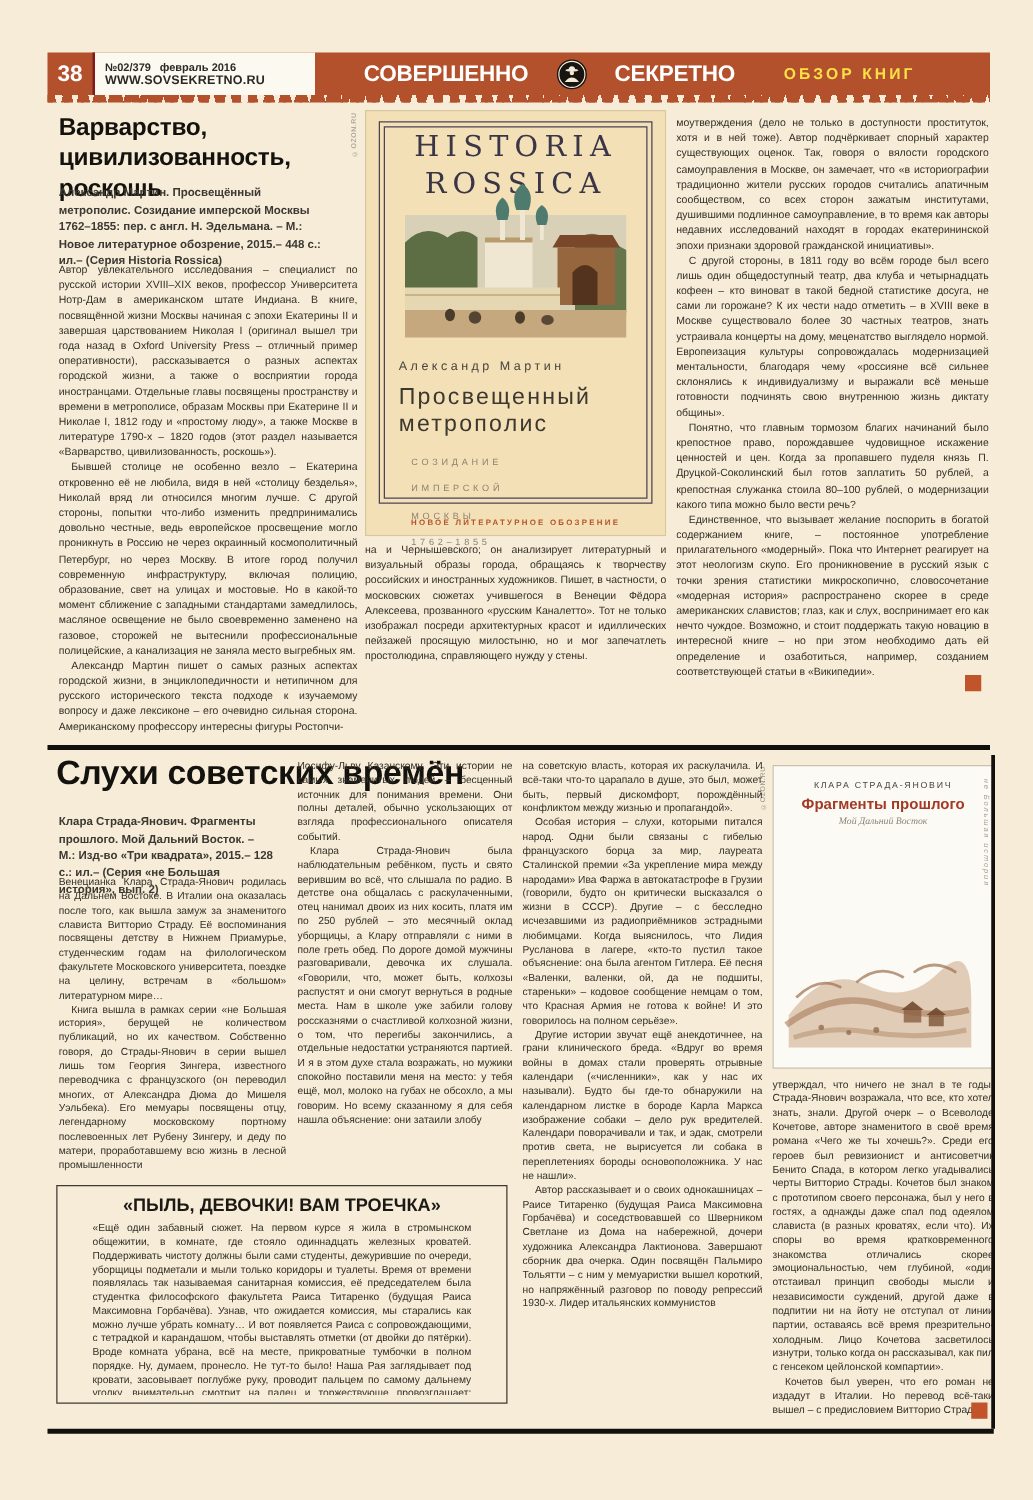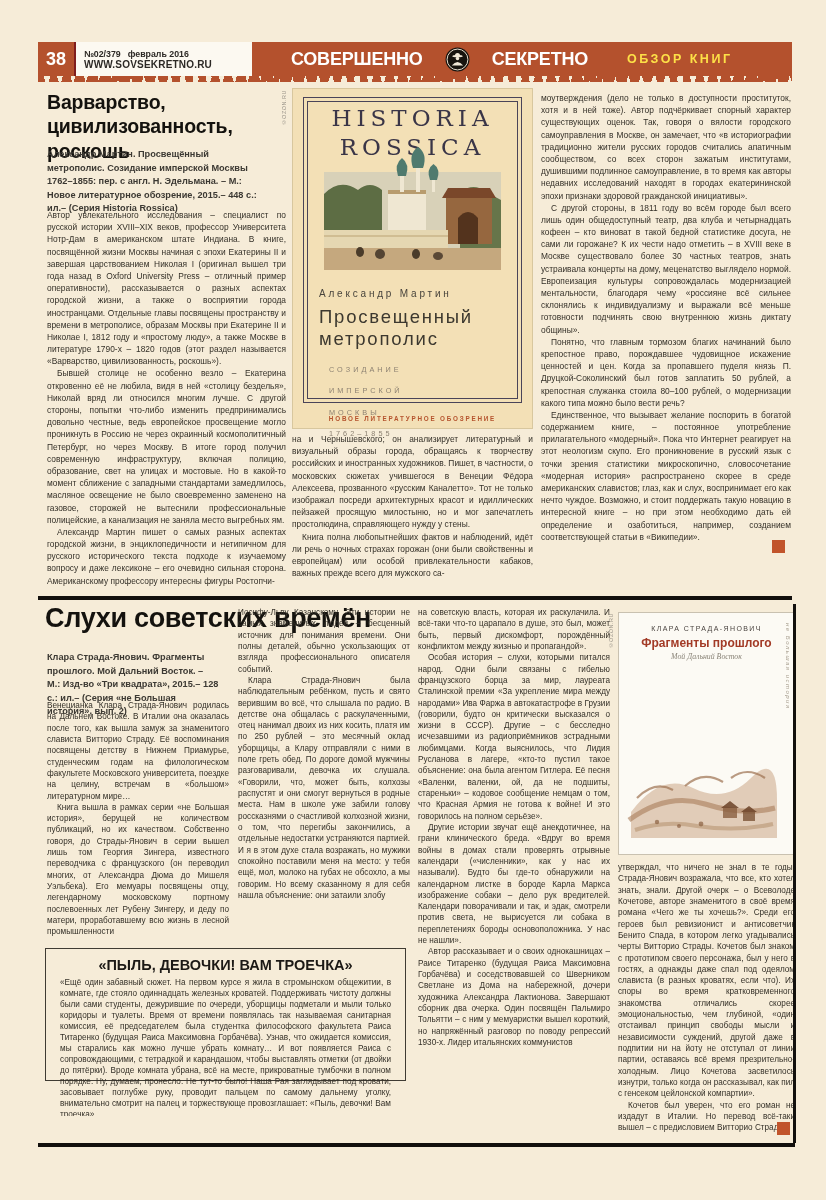--- a/index.html
+++ b/index.html
@@ -86,22 +86,22 @@
                       letter-spacing:1.4px; color:#4a4440; }
   .cover2 .c2title { margin:4px 4px 0; text-align:center; font-weight:800;
                      font-size:12px; color:#a23a26; }
   .cover2 .c2sub { margin:2px 4px 0; text-align:center; font-style:italic;
                    font-size:7.8px; color:#8a8478;
                    font-family:"Liberation Serif","DejaVu Serif",serif; }
   .cover2 .sketch { position:absolute; left:8px; bottom:10px; width:152px; height:110px; }
   .cover2 .series-vert { position:absolute; right:3px; top:10px; writing-mode:vertical-rl;
                          font-size:6px; letter-spacing:1.5px; color:#a89f90; font-style:italic; }
   
-  .qbox { position:absolute; left:45px; top:948px; width:361px; height:133px;
-          border:1.3px solid #3f3b33; box-sizing:border-box; padding:7px 14px 5px; }
+  .qbox { position:absolute; left:45px; top:948px; width:361px; height:175px;
+          border:1.3px solid #3f3b33; box-sizing:border-box; padding:7px 28px 5px; }
   .qbox h3 { margin:1px 0 5px; text-align:center; font-size:14.5px; font-weight:800; color:#1c1915; }
   .qbox .qtext { font-size:8.2px; line-height:1.34; text-align:justify;
                  color:#343028; overflow:hidden; height:138px; }
 </style>
 </head>
 <body>
 
 <div class="page">
 
   <div class="hbar">
@@ -173,21 +173,20 @@
     <div class="publisher">НОВОЕ ЛИТЕРАТУРНОЕ ОБОЗРЕНИЕ</div>
   </div>
 
   <div class="bcol a1c1">
       <p>Автор увлекательного исследования – специалист по русской истории XVIII–XIX веков, профессор Университета Нотр-Дам в американском штате Индиана. В книге, посвящённой жизни Москвы начиная с эпохи Екатерины II и завершая царствованием Николая I (оригинал вышел три года назад в Oxford University Press – отличный пример оперативности), рассказывается о разных аспектах городской жизни, а также о восприятии города иностранцами. Отдельные главы посвящены пространству и времени в метрополисе, образам Москвы при Екатерине II и Николае I, 1812 году и «простому люду», а также Москве в литературе 1790-х – 1820 годов (этот раздел называется «Варварство, цивилизованность, роскошь»).</p>
       <p>Бывшей столице не особенно везло – Екатерина откровенно её не любила, видя в ней «столицу безделья», Николай вряд ли относился многим лучше. С другой стороны, попытки что-либо изменить предпринимались довольно честные, ведь европейское просвещение могло проникнуть в Россию не через окраинный космополитичный Петербург, но через Москву. В итоге город получил современную инфраструктуру, включая полицию, образование, свет на улицах и мостовые. Но в какой-то момент сближение с западными стандартами замедлилось, масляное освещение не было своевременно заменено на газовое, сторожей не вытеснили профессиональные полицейские, а канализация не заняла место выгребных ям.</p>
       <p>Александр Мартин пишет о самых разных аспектах городской жизни, в энциклопедичности и нетипичном для русского исторического текста подходе к изучаемому вопросу и даже лексиконе – его очевидно сильная сторона. Американскому профессору интересны фигуры Ростопчи-</p>
     </div>
   <div class="bcol a1c2">
       <p>на и Чернышевского; он анализирует литературный и визуальный образы города, обращаясь к творчеству российских и иностранных художников. Пишет, в частности, о московских сюжетах учившегося в Венеции Фёдора Алексеева, прозванного «русским Каналетто». Тот не только изображал посреди архитектурных красот и идиллических пейзажей просящую милостыню, но и мог запечатлеть простолюдина, справляющего нужду у стены.</p>
-      <p>Книга полна любопытнейших фактов и наблюдений, идёт ли речь о ночных страхах горожан (они были свойственны и европейцам) или особой привлекательности кабаков, важных прежде всего для мужского са-</p>
     </div>
   <div class="bcol a1c3">
       <p>моутверждения (дело не только в доступности проституток, хотя и в ней тоже). Автор подчёркивает спорный характер существующих оценок. Так, говоря о вялости городского самоуправления в Москве, он замечает, что «в историографии традиционно жители русских городов считались апатичным сообществом, со всех сторон зажатым институтами, душившими подлинное самоуправление, в то время как авторы недавних исследований находят в городах екатерининской эпохи признаки здоровой гражданской инициативы».</p>
       <p>С другой стороны, в 1811 году во всём городе был всего лишь один общедоступный театр, два клуба и четырнадцать кофеен – кто виноват в такой бедной статистике досуга, не сами ли горожане? К их чести надо отметить – в XVIII веке в Москве существовало более 30 частных театров, знать устраивала концерты на дому, меценатство выглядело нормой. Европеизация культуры сопровождалась модернизацией ментальности, благодаря чему «россияне всё сильнее склонялись к индивидуализму и выражали всё меньше готовности подчинять свою внутреннюю жизнь диктату общины».</p>
       <p>Понятно, что главным тормозом благих начинаний было крепостное право, порождавшее чудовищное искажение ценностей и цен. Когда за пропавшего пуделя князь П. Друцкой-Соколинский был готов заплатить 50 рублей, а крепостная служанка стоила 80–100 рублей, о модернизации какого типа можно было вести речь?</p>
       <p>Единственное, что вызывает желание поспорить в богатой содержанием книге, – постоянное употребление прилагательного «модерный». Пока что Интернет реагирует на этот неологизм скупо. Его проникновение в русский язык с точки зрения статистики микроскопично, словосочетание «модерная история» распространено скорее в среде американских славистов; глаз, как и слух, воспринимает его как нечто чуждое. Возможно, и стоит поддержать такую новацию в интересной книге – но при этом необходимо дать ей определение и озаботиться, например, созданием соответствующей статьи в «Википедии».</p>
     </div>
   <div class="endmark em1"></div>
 
   <div class="rule rule-mid"></div>

